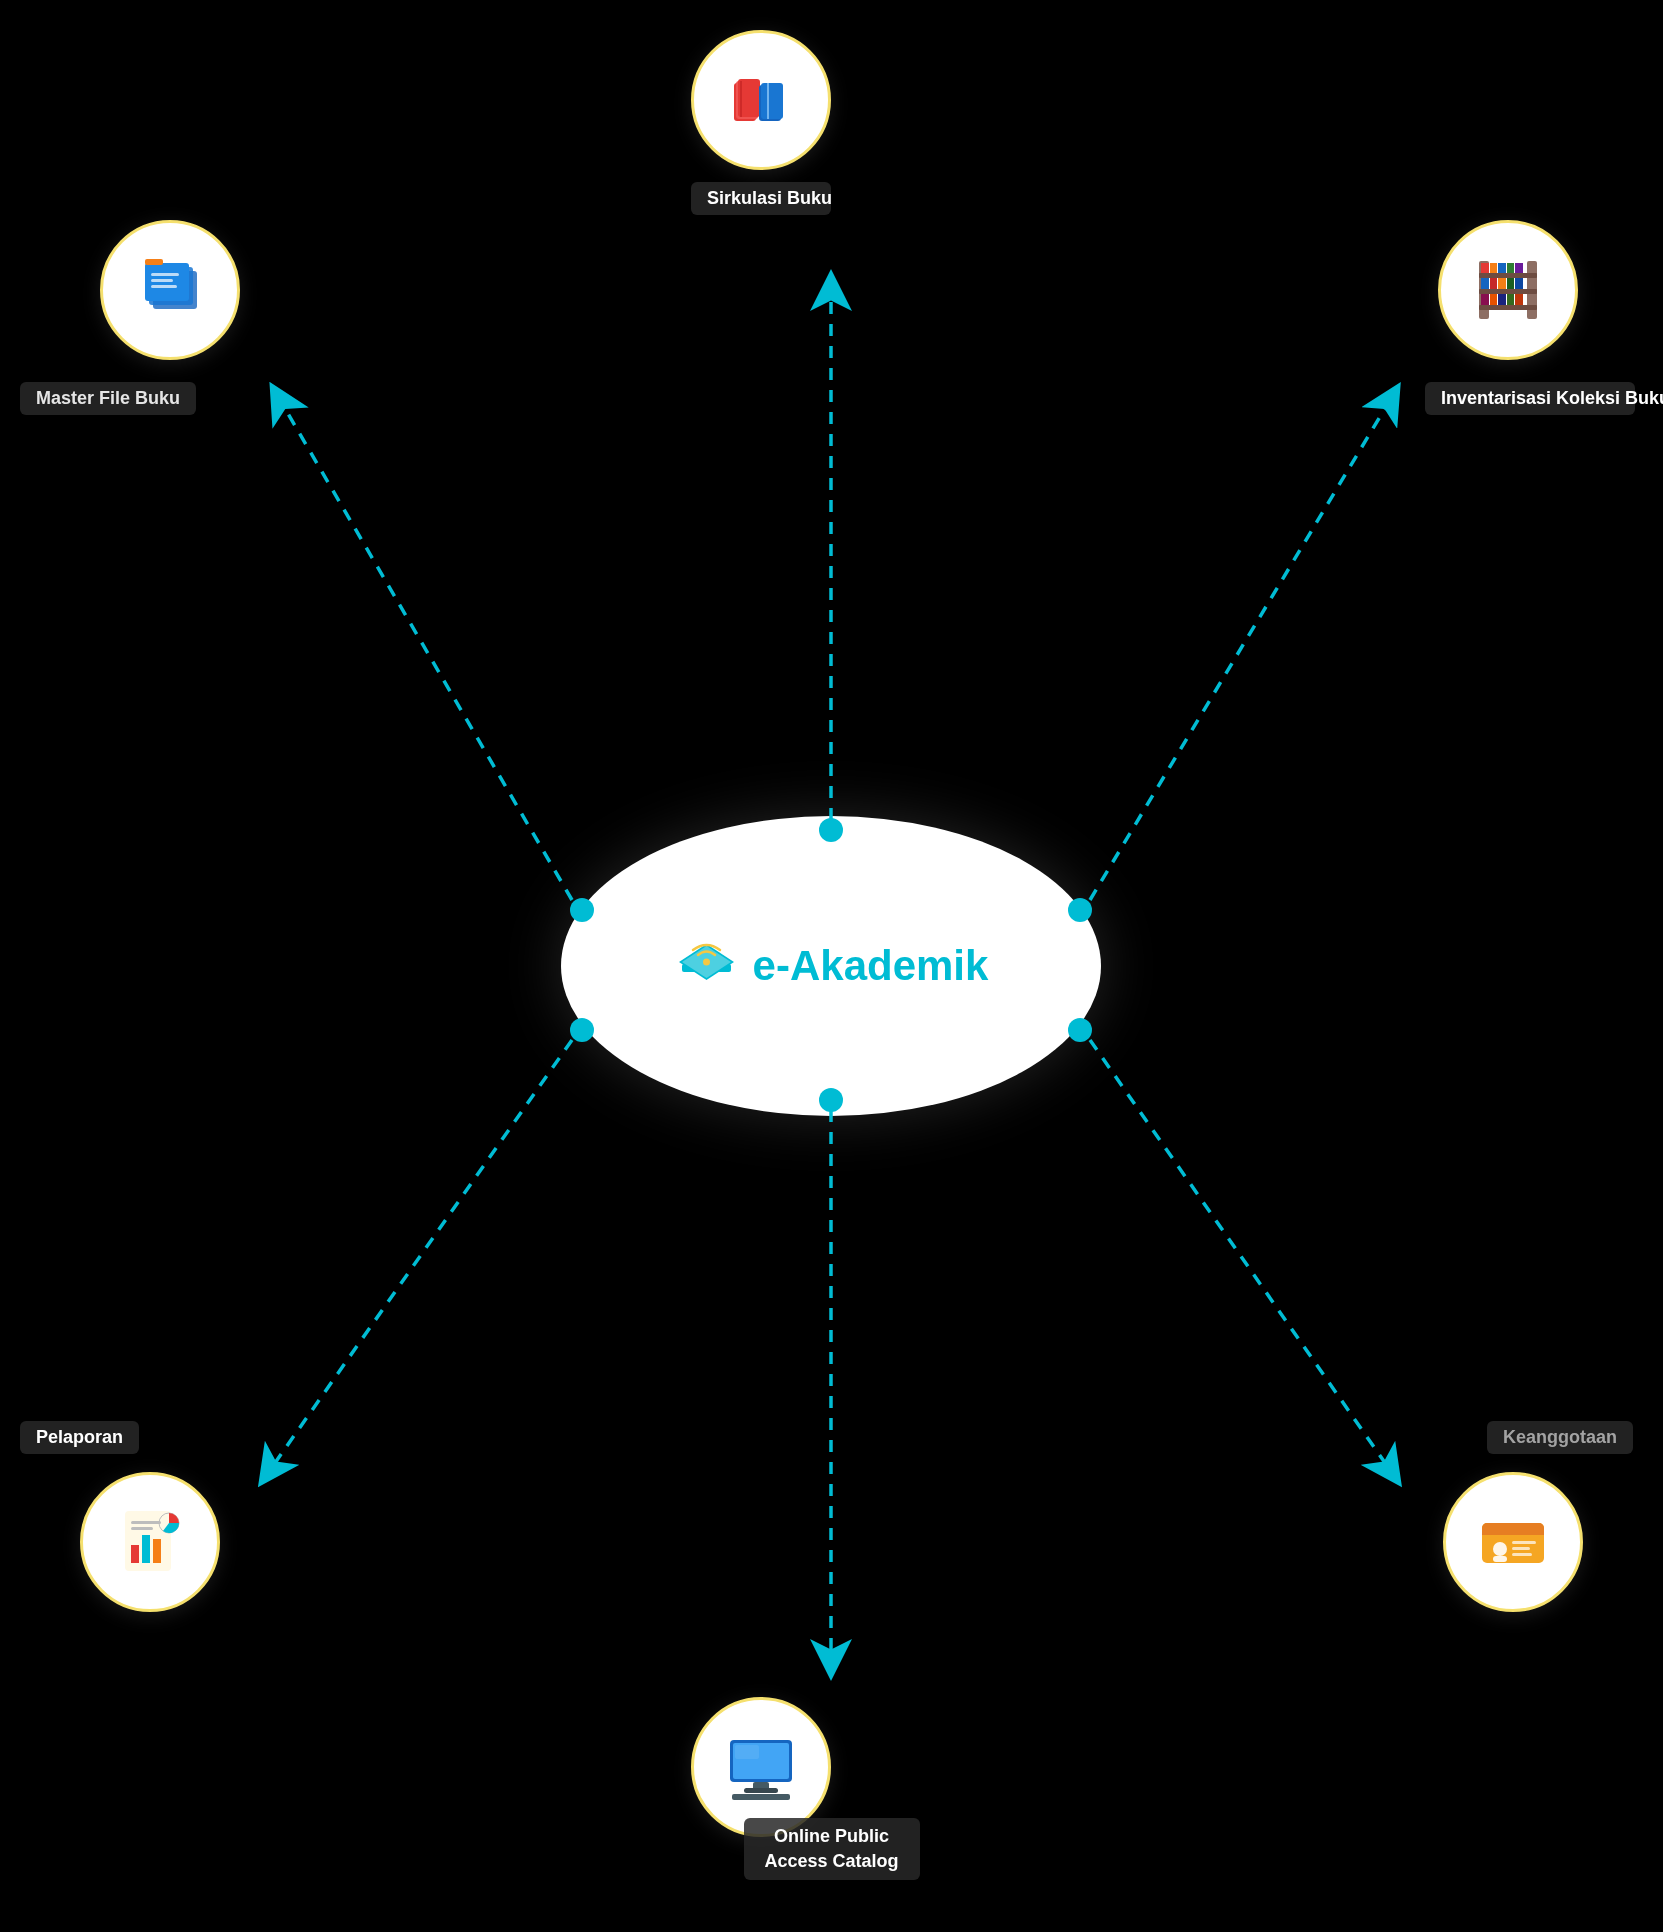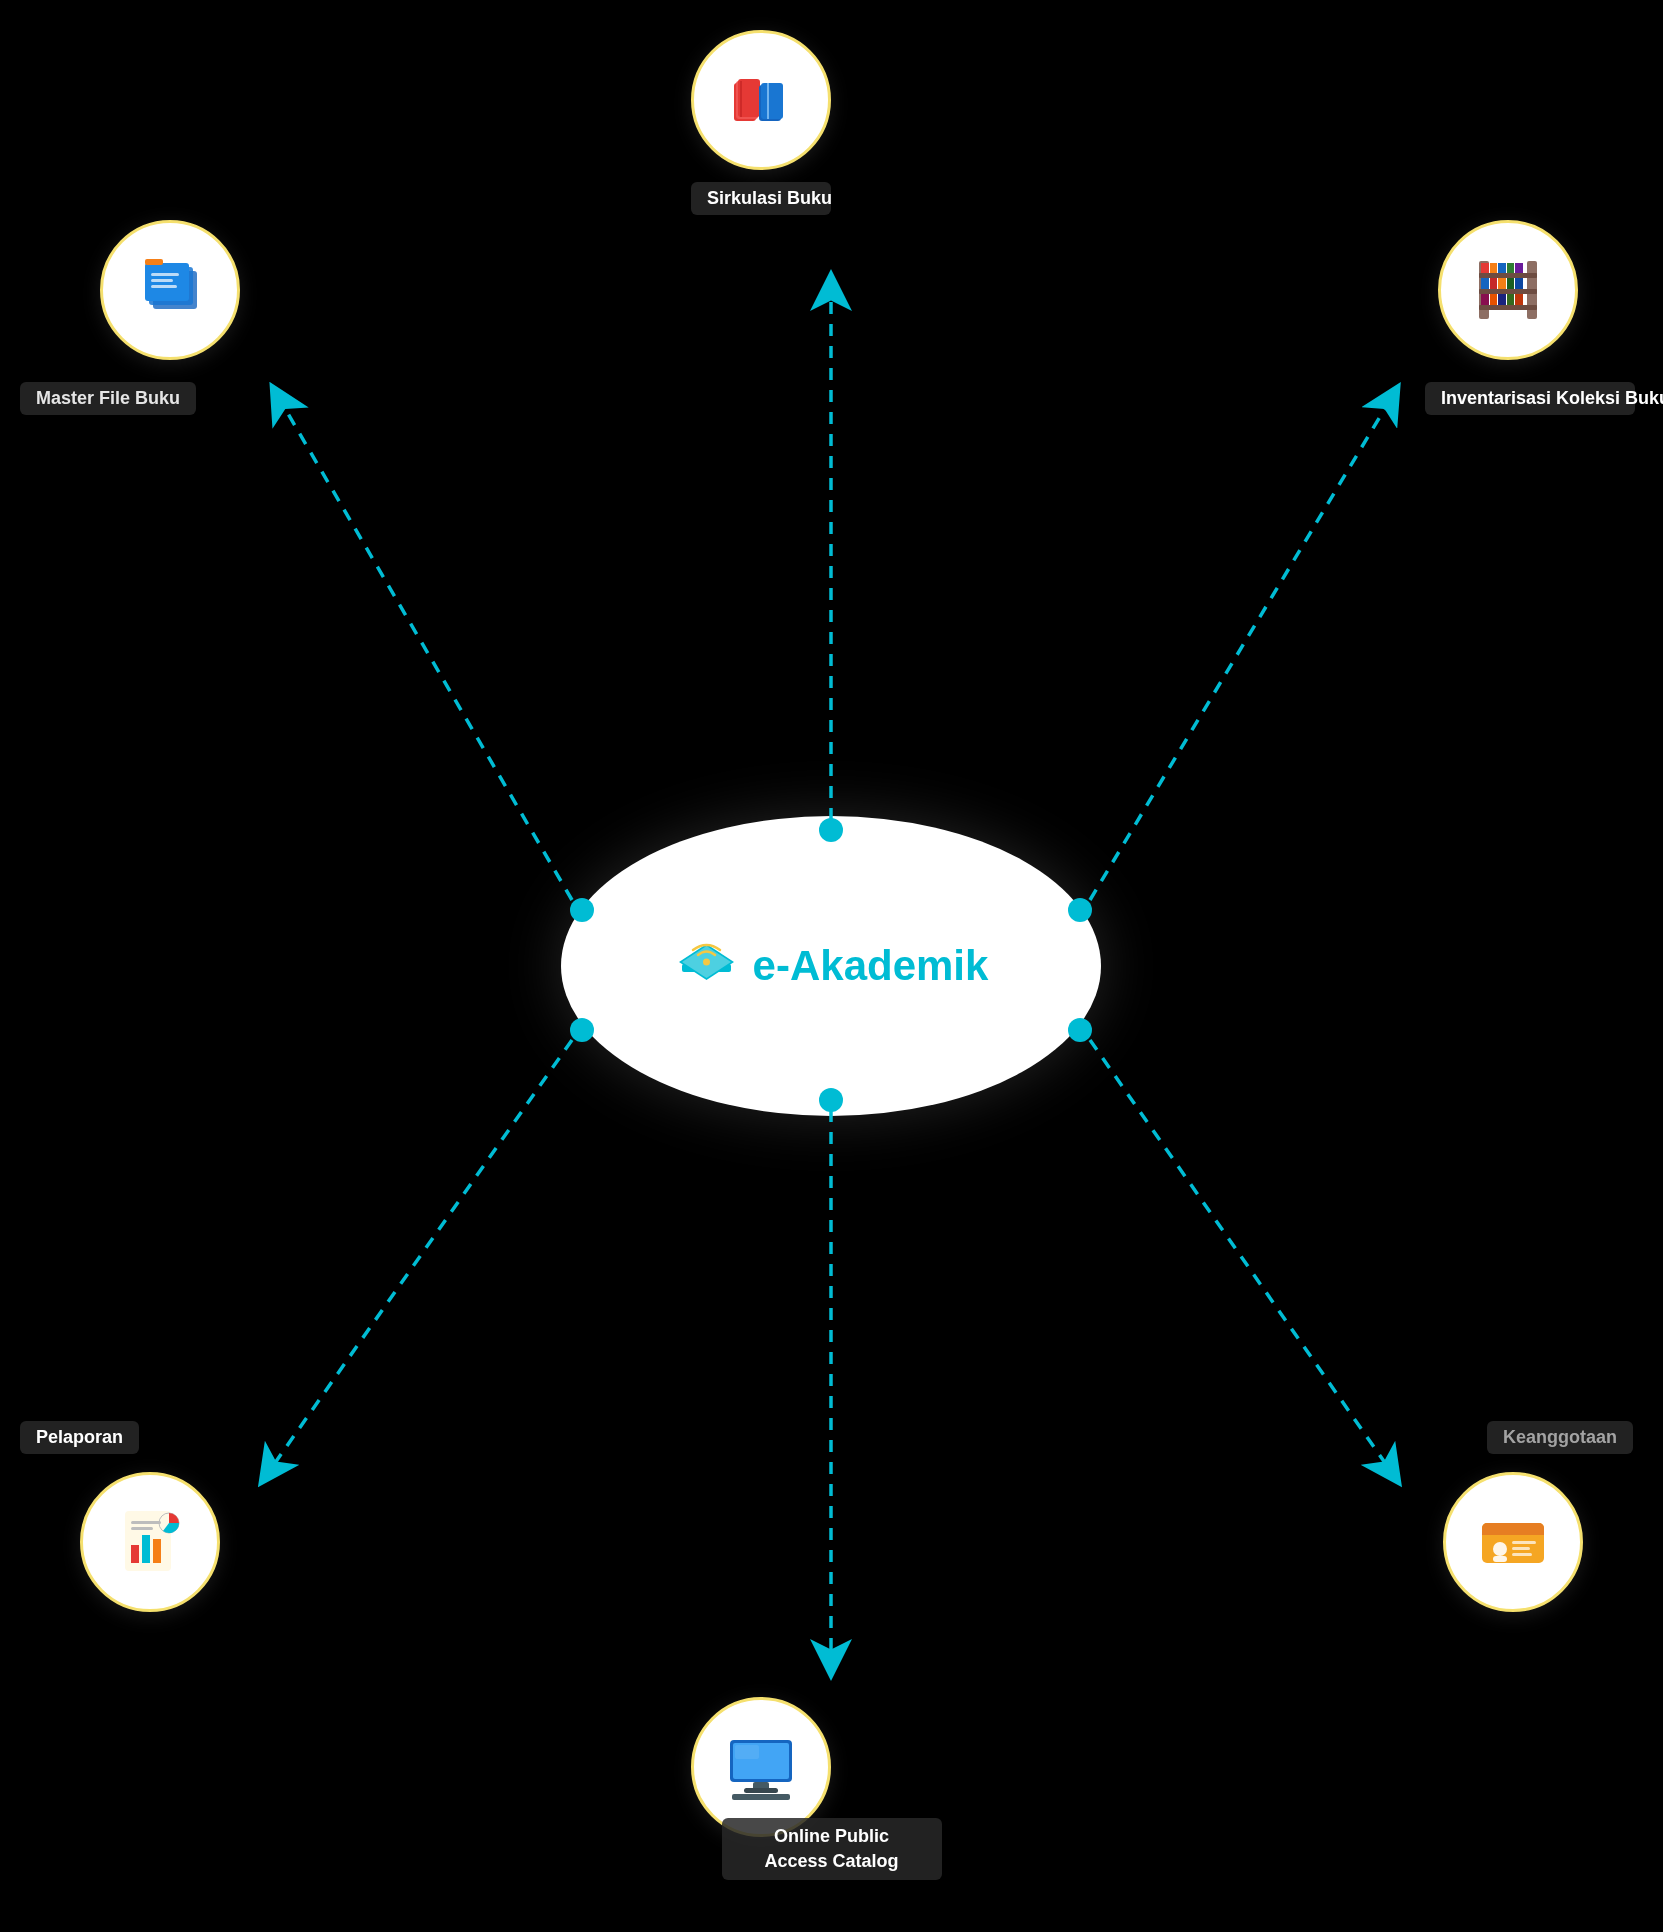--- a/index.html
+++ b/index.html
@@ -284,21 +284,21 @@
         <rect x="13" y="17" width="24" height="14" rx="2" fill="#64b5f6" opacity="0.5"></rect>
 
         <rect x="31" y="54" width="16" height="8" rx="2" fill="#455a64"></rect>
 
         <rect x="22" y="60" width="34" height="5" rx="2.5" fill="#37474f"></rect>
 
         <rect x="10" y="66" width="58" height="6" rx="2" fill="#455a64"></rect>
       </svg>
     </div>
   </div>
-  <div class="node-label" style="position:absolute; bottom: 52px; left: 50%; transform: translateX(-50%); color:white; font-size:18px; font-weight:600; text-align:center; background:rgba(40,40,40,0.85); padding:6px 16px; border-radius:6px; width:220px; line-height:1.4;">
+  <div class="node-label" style="position:absolute; bottom: 52px; left: 50%; transform: translateX(-50%); color:white; font-size:18px; font-weight:600; text-align:center; background:rgba(40,40,40,0.85); padding:6px 16px; border-radius:6px; width:176px; line-height:1.4;">
     <span>Online Public<br>Access Catalog</span>
   </div>
 
   <div class="node bottom-left-node" style="bottom: 320px; left: 80px;">
     <div class="node-icon">
       <svg width="78" height="78" viewBox="0 0 78 78">
 
         <rect x="14" y="8" width="46" height="60" rx="4" fill="#fff9e6"></rect>
 
         <rect x="20" y="42" width="8" height="18" fill="#e53935"></rect>

